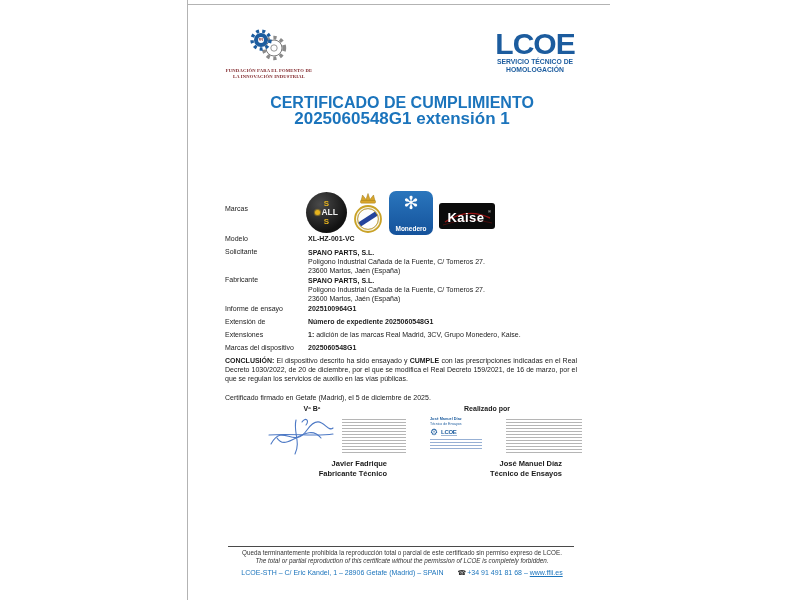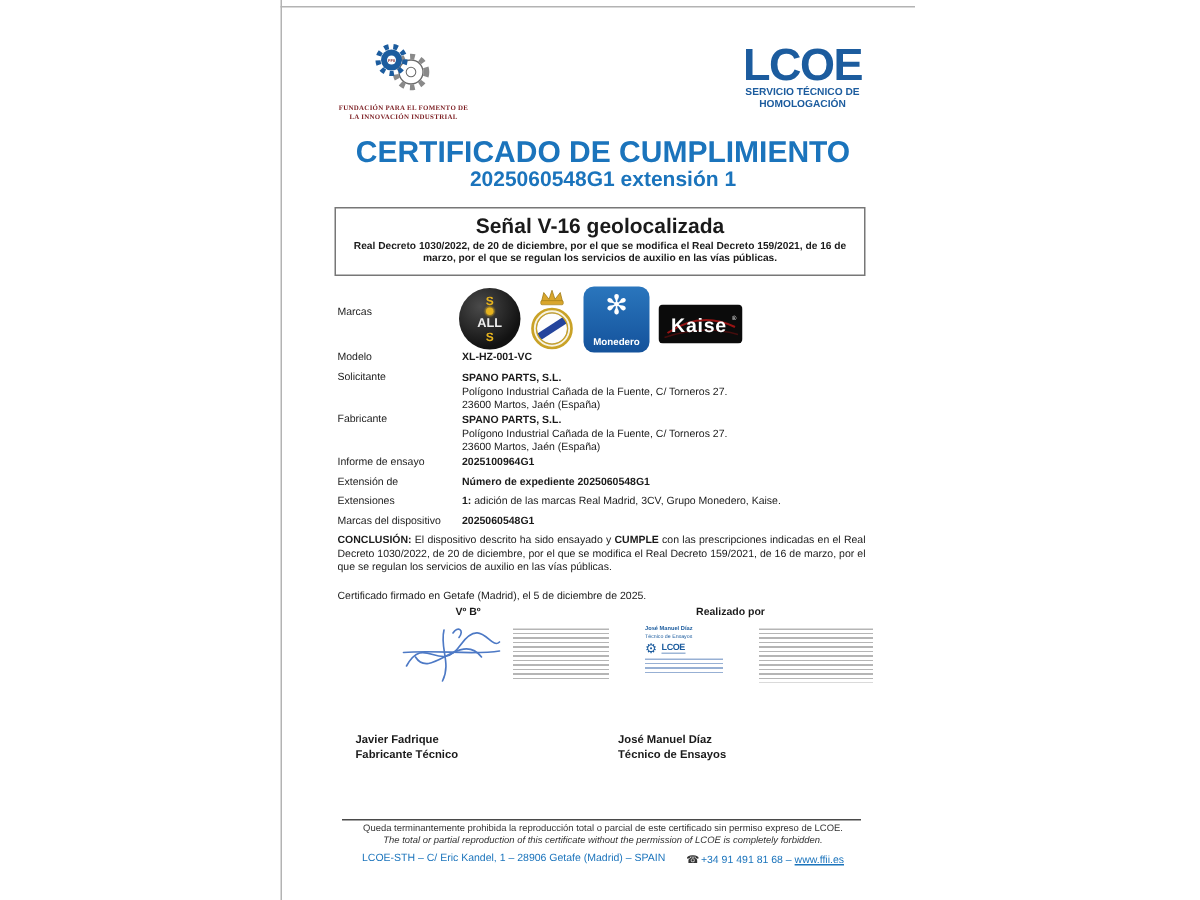--- a/index.html
+++ b/index.html
@@ -11,37 +11,37 @@
   .edge-h{left:187px;top:4px;width:423px;height:1px;background:#b3b3b3;}
   
   .ffii{left:215px;top:29px;width:108px;text-align:center;}
   .ffii-caption{font-family:"Liberation Serif",serif;font-weight:bold;color:#7a1c20;
                 font-size:4.6px;line-height:5.6px;letter-spacing:.2px;margin-top:1px;}
   .lcoe{left:468px;top:30px;width:134px;text-align:center;color:#1c5c9e;}
   .lcoe-name{font-size:30px;font-weight:bold;letter-spacing:-1px;line-height:28px;}
   .lcoe-sub{font-size:6.8px;font-weight:bold;line-height:8.4px;}
   
   .title{left:187px;top:94px;width:430px;text-align:center;color:#1b74bc;font-weight:bold;}
-  .title-l1{font-size:20px;line-height:17px;}
-  .title-l2{font-size:14px;line-height:16px;}
+  .title-l1{font-size:16px;line-height:17px;}
+  .title-l2{font-size:17px;line-height:16px;}
   
   .subject{left:223px;top:138px;width:336px;border:1px solid #777;padding:3px 8px 5px;text-align:center;}
   .subject-title{font-size:14px;font-weight:bold;line-height:17px;}
   .subject-text{font-size:6.8px;font-weight:bold;line-height:8.4px;margin-top:2px;}
   
   .flabel{position:absolute;left:225px;font-size:7px;color:#222;}
   .fvalue{position:absolute;left:308px;font-size:7px;color:#1a1a1a;}
   .b{font-weight:bold;}
   .addr{line-height:9px;}
   
   .brands{left:306px;top:191px;height:43px;display:flex;align-items:center;gap:6px;}
   .sos{width:41px;height:41px;border-radius:50%;background:radial-gradient(circle at 35% 30%,#4a4a4a,#121212 70%);
        display:flex;flex-direction:column;align-items:center;justify-content:center;line-height:9px;}
   .sos .s{color:#e6b31e;font-weight:bold;font-size:8px;}
-  .sos-mid{display:flex;align-items:center;gap:1.5px;flex-direction:column;}
+  .sos-mid{display:flex;align-items:center;gap:1.5px;}
   .sos-dot{width:5px;height:5px;border-radius:50%;background:#e6b31e;box-shadow:0 0 1px 1px rgba(230,179,30,.5);}
   .sos .all{color:#eee;font-weight:bold;font-size:8.5px;}
   .b3cv{display:flex;flex-direction:column;align-items:center;width:70px;}
   .cv3text{font-size:21px;font-weight:800;font-style:italic;letter-spacing:-1px;line-height:20px;margin-top:-1px;}
   .cv3text .d3{color:#e2231a;}
   .cv3text .cv{color:#16399a;}
   .monedero{width:44px;height:44px;border-radius:7px;background:linear-gradient(#2a76bd,#14529b);
             display:flex;flex-direction:column;align-items:center;justify-content:space-between;padding:2px 0 3px;box-sizing:border-box;}
   .monedero .flake{color:#fff;font-size:18px;line-height:20px;}
   .monedero .mlabel{color:#fff;font-weight:bold;font-size:6.5px;}
@@ -50,21 +50,21 @@
   
   .sig-h{position:absolute;width:150px;text-align:center;font-size:7px;font-weight:bold;}
   .tlines{background:repeating-linear-gradient(#a8a8a8 0 1px,transparent 1px 3px);opacity:.85;}
   .stamp{left:430px;top:417px;width:72px;color:#1c5c9e;}
   .stamp-n{font-size:3.8px;font-weight:bold;line-height:4.5px;}
   .stamp-r{font-size:3.5px;line-height:4.5px;}
   .stamp-row{display:flex;align-items:center;gap:3px;margin:2px 0;}
   .stamp-gear{font-size:9px;line-height:9px;color:#1c5c9e;}
   .stamp-lcoe{font-size:6px;font-weight:bold;letter-spacing:-.3px;border-bottom:.5px solid #9db6d6;}
   .stamp-lines{height:11px;width:52px;background:repeating-linear-gradient(#7d9cc9 0 1px,transparent 1px 3px);opacity:.8;}
-  .sig-name{position:absolute;width:150px;text-align:left;font-size:7.5px;font-weight:bold;line-height:10px;margin-top:29px;}
+  .sig-name{position:absolute;width:150px;text-align:right;font-size:7.5px;font-weight:bold;line-height:10px;}
   
   .frule{left:228px;top:546px;width:346px;height:1px;background:#4a4a4a;}
   .fline{left:187px;width:430px;text-align:center;}
   .f1{top:549px;font-size:6.3px;color:#333;}
   .f2{top:557px;font-size:6.3px;color:#333;font-style:italic;}
   .f3{top:569px;font-size:7px;color:#1b74bc;display:flex;justify-content:center;gap:14px;left:187px;width:430px;}
   .f3 a{color:#1b74bc;}
   .phone-ic{color:#333;margin-right:1px;}
 </style>
 </head>
@@ -93,24 +93,20 @@
     <div class="lcoe-name">LCOE</div>
     <div class="lcoe-sub">SERVICIO TÉCNICO DE</div>
     <div class="lcoe-sub">HOMOLOGACIÓN</div>
   </div>
 
   <div class="abs title">
     <div class="title-l1">CERTIFICADO DE CUMPLIMIENTO</div>
     <div class="title-l2">2025060548G1 extensión 1</div>
   </div>
 
-  <div class="abs subject">
-    <div class="subject-title">Señal V-16 geolocalizada</div>
-    <div class="subject-text">Real Decreto 1030/2022, de 20 de diciembre, por el que se modifica el Real Decreto 159/2021, de 16 de marzo, por el que se regulan los servicios de auxilio en las vías públicas.</div>
-  </div>
 
   <div class="flabel" style="top:205px">Marcas</div>
   <div class="abs brands">
 
     <div class="sos">
       <span class="s">S</span>
       <span class="sos-mid">
         <span class="sos-dot"></span>
         <span class="all">ALL</span>
       </span>

